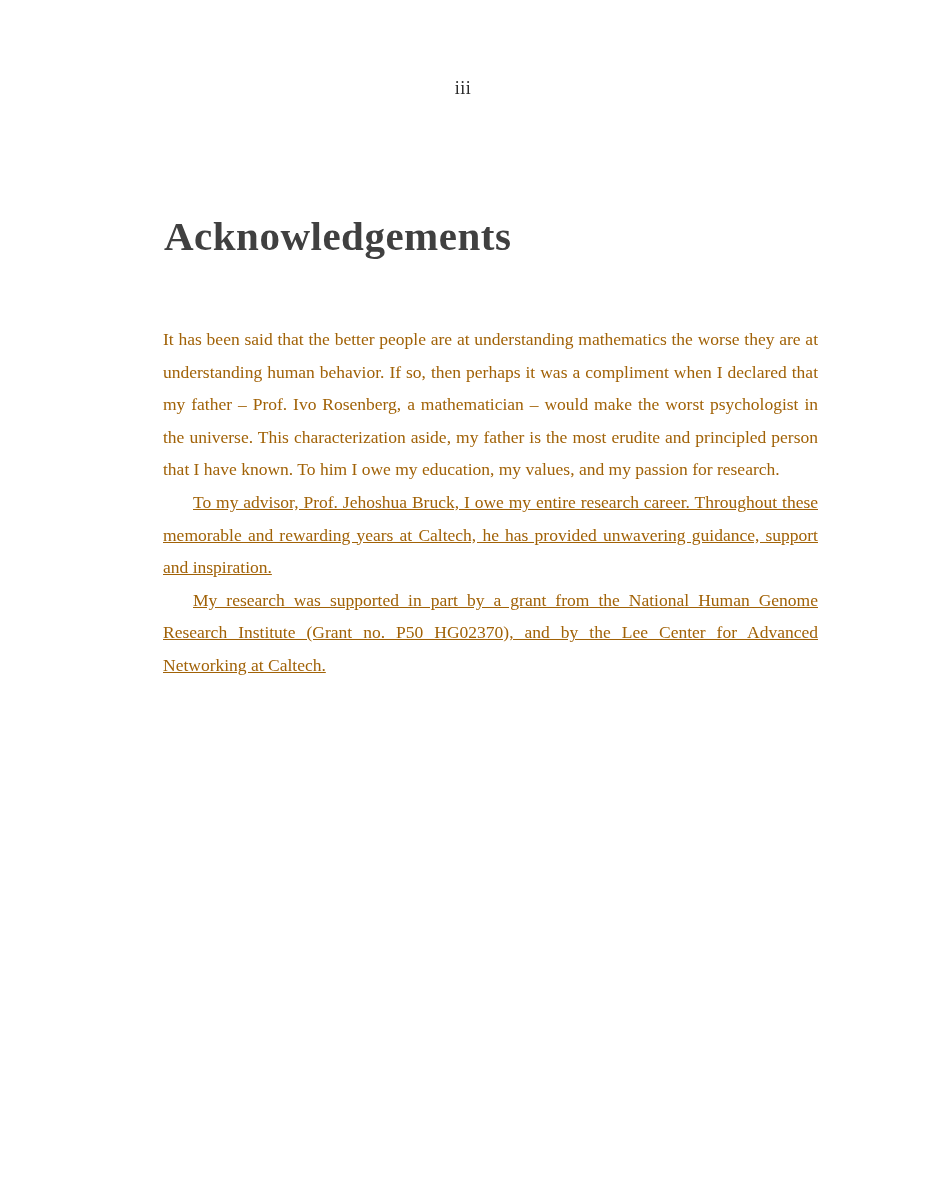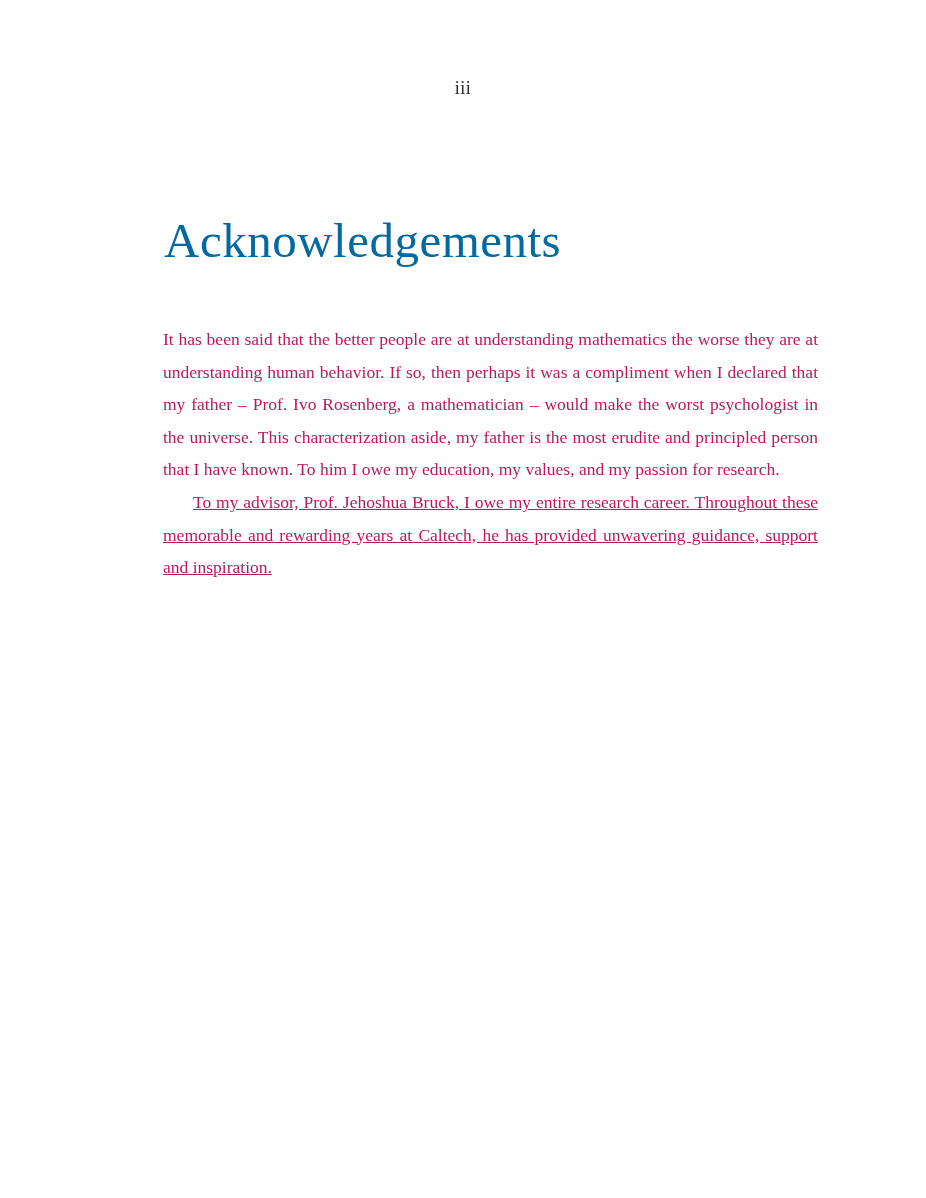--- a/index.html
+++ b/index.html
@@ -22,45 +22,46 @@
     width: 100%;
     text-align: center;
     font-size: 18px;
     color: #2a2a2a;
     letter-spacing: 0.5px;
   }
   .chapter-heading {
     position: absolute;
     top: 212px;
     left: 164px;
-    font-size: 49px;
-    font-weight: normal;
-    color: #0369a1;
+    font-size: 41px;
+    font-weight: bold;
+    color: #404040;
     letter-spacing: 0.5px;
   }
   .body-text {
     position: absolute;
     top: 323px;
     left: 163px;
     width: 655px;
     font-size: 17.5px;
     line-height: 32.6px;
     text-align: justify;
-    color: #be185d;
+    color: #a16207;
   }
   .body-text p[data-indented="true"] {
     text-indent: 30px;
     text-decoration: underline;
   }
 </style>
 </head>
 <body>
 
 <div class="page">
   <div class="page-number">iii</div>
 
   <h1 class="chapter-heading">Acknowledgements</h1>
 
   <div class="body-text">
     <p data-indented="false">It has been said that the better people are at understanding mathematics the worse they are at understanding human behavior. If so, then perhaps it was a compliment when I declared that my father – Prof. Ivo Rosenberg, a mathematician – would make the worst psychologist in the universe. This characterization aside, my father is the most erudite and principled person that I have known. To him I owe my education, my values, and my passion for research.</p>
     <p data-indented="true">To my advisor, Prof. Jehoshua Bruck, I owe my entire research career. Throughout these memorable and rewarding years at Caltech, he has provided unwavering guidance, support and inspiration.</p>
+    <p data-indented="true">My research was supported in part by a grant from the National Human Genome Research Institute (Grant no. P50 HG02370), and by the Lee Center for Advanced Networking at Caltech.</p>
   </div>
 </div>
 
 </body></html>

